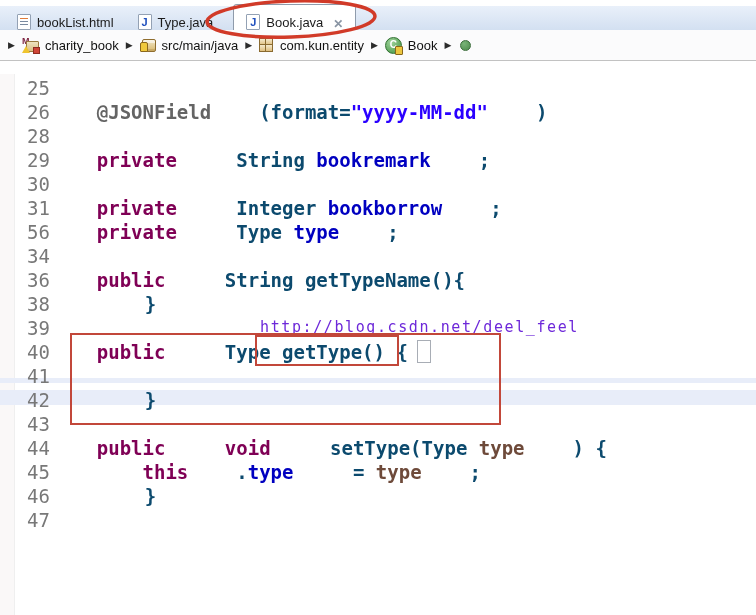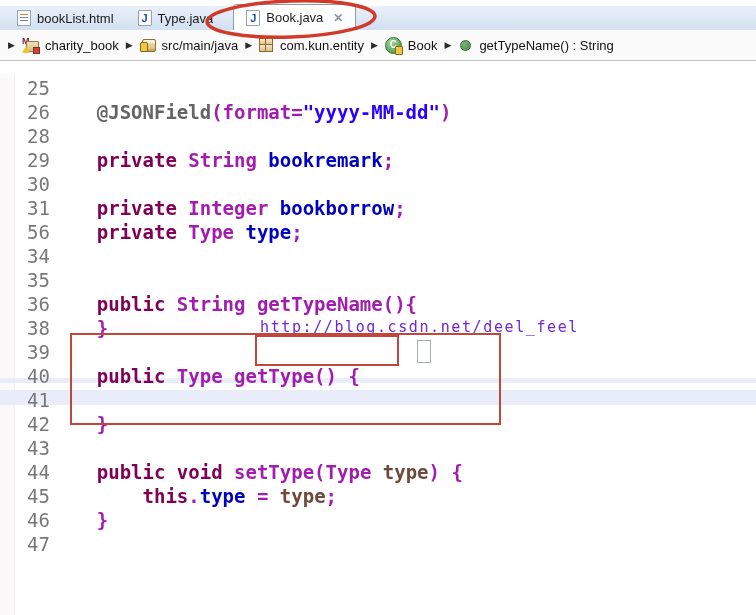--- a/index.html
+++ b/index.html
@@ -6,21 +6,21 @@
   body{
     width:756px;height:615px;overflow:hidden;position:relative;
     background:#ffffff;font-family:"Liberation Sans",sans-serif;
     -webkit-font-smoothing:antialiased;
   }
   
   .tabbar{position:absolute;left:0;top:0;width:756px;height:30px;background:#fff;}
   .tabband{position:absolute;left:0;top:6px;right:0;height:24px;
     background:linear-gradient(#e9f0fa,#d3e0f1);border-bottom:1px solid #b3c1d4;}
   .tabs{position:absolute;left:5px;top:6px;height:24px;display:flex;align-items:flex-end;}
-  .tab{display:flex;align-items:center;gap:6px;height:24px;padding:0 12px;
+  .tab{display:flex;align-items:flex-end;gap:6px;height:24px;padding:0 12px;
     font-size:13px;color:#1b1b1b;white-space:nowrap;cursor:default;}
   .tab.active{background:#fff;border:1px solid #8f9bab;border-bottom:none;
     border-radius:4px 4px 0 0;height:25px;position:relative;z-index:2;margin-left:8px;}
   .tab-close{margin-left:4px;color:#8a95a4;font-size:12px;font-weight:bold;line-height:1;}
   
   .crumbs{position:absolute;left:0;top:30px;width:756px;height:31px;
     display:flex;align-items:center;gap:7px;padding-left:8px;box-sizing:border-box;
     background:#fbfbfc;border-bottom:1px solid #c2c2c2;font-size:13px;color:#111;}
   .crumb{display:flex;align-items:center;gap:6px;}
   .sep{font-size:9px;color:#2b2b2b;}
@@ -46,21 +46,21 @@
   .method-icon{width:9px;height:9px;border-radius:50%;background:radial-gradient(circle at 35% 30%,#79b478,#4c8a4b);border:1px solid #3c6e3c;margin:0 2px;}
   
   .editor{position:absolute;left:0;top:74px;width:756px;height:553px;background:#fff;overflow:hidden;}
   .ruler{position:absolute;left:0;top:0;bottom:0;width:14px;background:#faf8f8;border-right:1px solid #efefef;z-index:0;}
   .lines{position:relative;z-index:1;padding-top:2px;}
   .line{display:flex;height:24px;}
   .num{flex:none;width:50px;text-align:right;color:var(--line-number);
     font:400 19px/24px "DejaVu Sans Mono",monospace;}
   .txt{margin-left:1px;white-space:pre;font:700 19px/24px "DejaVu Sans Mono",monospace;color:#000;}
   .tk-kw{color:var(--keyword);}
-  .tk-def{color:#a21caf;}
+  .tk-def{color:#0c4a6e;padding-left:48px;}
   .tk-str{color:var(--string);}
   .tk-ann{color:var(--annotation);}
   .tk-field{color:var(--field);}
   .tk-param{color:var(--parameter);}
   
   .stripe{position:absolute;left:0;width:756px;background:var(--stripe);z-index:0;}
   .stripe.s1{top:304px;height:5px;}
   .stripe.s2{top:316px;height:15px;}
   .redbox{position:absolute;border:2px solid var(--red);z-index:3;pointer-events:none;}
   .redbox.outer{left:70px;top:259px;width:427px;height:88px;}
@@ -137,21 +137,20 @@
     <span class="crumb">
       <span class="ici class-icon">
         <i class="clc">C</i>
         <i class="clk"></i>
       </span>
       <span>Book</span>
     </span>
     <span class="sep">▶</span>
     <span class="crumb">
       <span class="ici method-icon"></span>
-      <span>getTypeName() : String</span>
     </span>
   </div>
 
 <div class="editor">
   <div class="ruler"></div>
   <div class="stripe s1"></div>
   <div class="stripe s2"></div>
   <div class="lines" id="lines">
       <div class="line">
         <span class="num">25</span>
@@ -176,24 +175,20 @@
       <div class="line">
         <span class="num">31</span>
         <span class="txt"><span class="tk-kw">    private</span><span class="tk-def"> Integer </span><span class="tk-field">bookborrow</span><span class="tk-def">;</span></span>
       </div>
       <div class="line">
         <span class="num">56</span>
         <span class="txt"><span class="tk-kw">    private</span><span class="tk-def"> Type </span><span class="tk-field">type</span><span class="tk-def">;</span></span>
       </div>
       <div class="line">
         <span class="num">34</span>
-        <span class="txt"></span>
-      </div>
-      <div class="line">
-        <span class="num">35</span>
         <span class="txt"></span>
       </div>
       <div class="line">
         <span class="num">36</span>
         <span class="txt"><span class="tk-kw">    public</span><span class="tk-def"> String getTypeName(){</span></span>
       </div>
       <div class="line">
         <span class="num">38</span>
         <span class="txt"><span class="tk-def">    }</span></span>
       </div>

